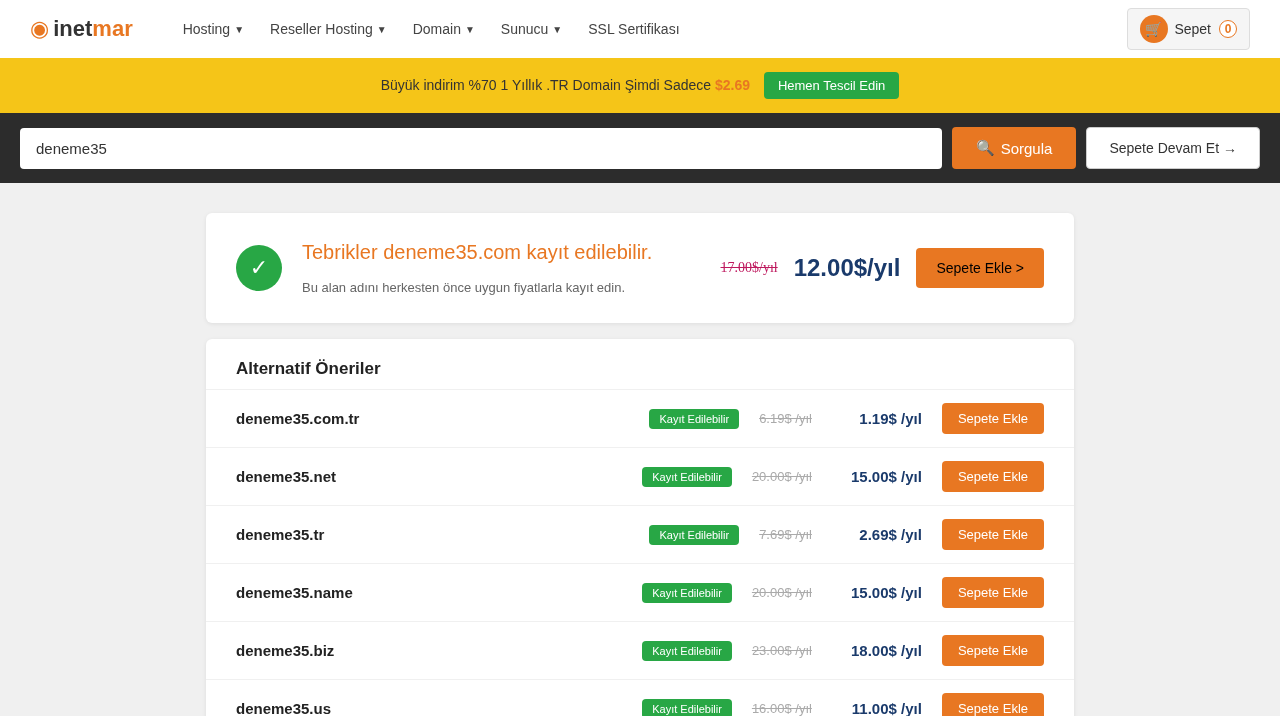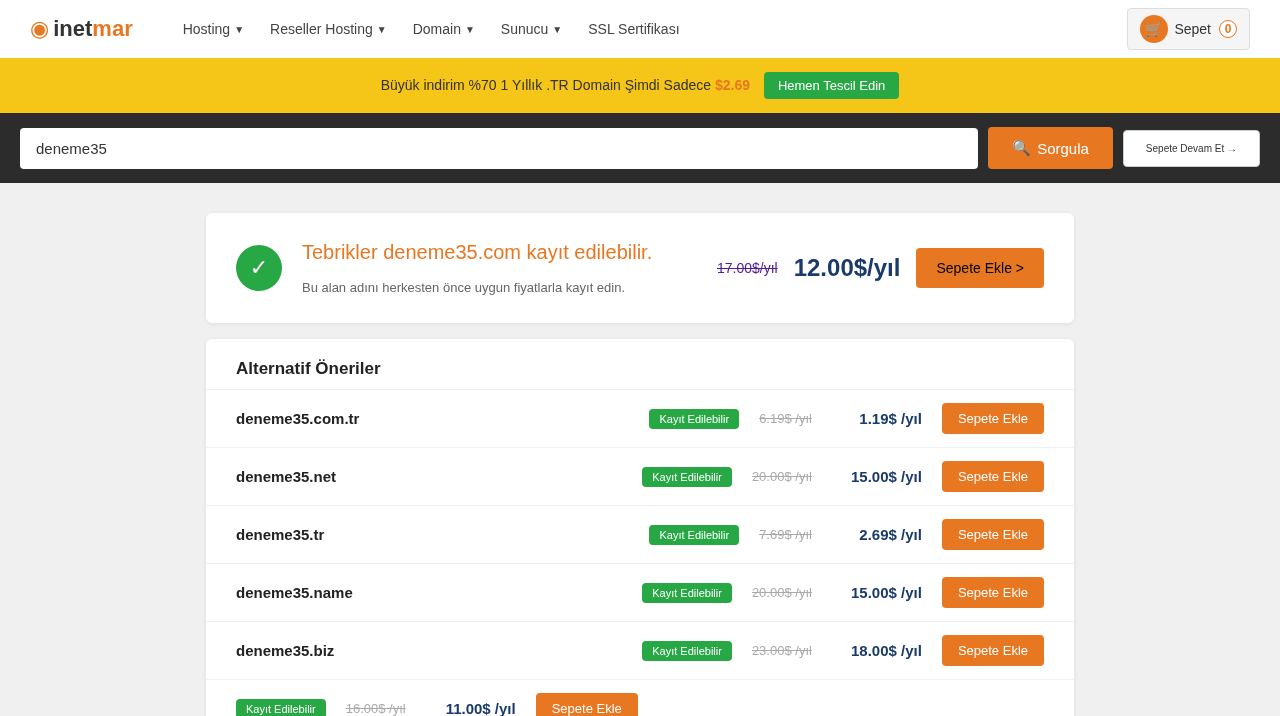--- a/index.html
+++ b/index.html
@@ -142,21 +142,21 @@
       align-items: center;
       gap: 6px;
       white-space: nowrap;
     }
     .cart-continue-btn {
       background: #fff;
       color: #333;
       border: 1px solid #ccc;
       border-radius: 4px;
       padding: 12px 22px;
-      font-size: 10px;
+      font-size: 14px;
       cursor: pointer;
       white-space: nowrap;
       display: flex;
       align-items: center;
       gap: 6px;
     }
 
     
     .main-content {
       max-width: 900px;
@@ -198,23 +198,24 @@
       font-size: 13px;
       margin-top: 16px;
     }
     .price-area {
       margin-left: auto;
       display: flex;
       align-items: center;
       gap: 16px;
     }
     .old-price {
-      color: #4c1d95;
+      color: #be185d;
       text-decoration: line-through;
       font-size: 14px;
+      font-family: Liberation Serif, serif;
     }
     .new-price {
       font-size: 24px;
       font-weight: bold;
       color: #1a3a6b;
     }
     .add-to-cart-btn {
       background: #e87722;
       color: #000000;
       border: none;
@@ -397,20 +398,21 @@
     <button class="alt-add-btn">Sepete Ekle</button>
   </div>
         <div class="alt-row">
     <span class="alt-domain">deneme35.biz</span>
     <span class="alt-badge">Kayıt Edilebilir</span>
     <span class="alt-old-price">23.00$ /yıl</span>
     <span class="alt-new-price">18.00$ /yıl</span>
     <button class="alt-add-btn">Sepete Ekle</button>
   </div>
         <div class="alt-row">
+    <span class="alt-domain">deneme35.us</span>
     <span class="alt-badge">Kayıt Edilebilir</span>
     <span class="alt-old-price">16.00$ /yıl</span>
     <span class="alt-new-price">11.00$ /yıl</span>
     <button class="alt-add-btn">Sepete Ekle</button>
   </div>
       </div>
   </div>
 
 </div>
 

